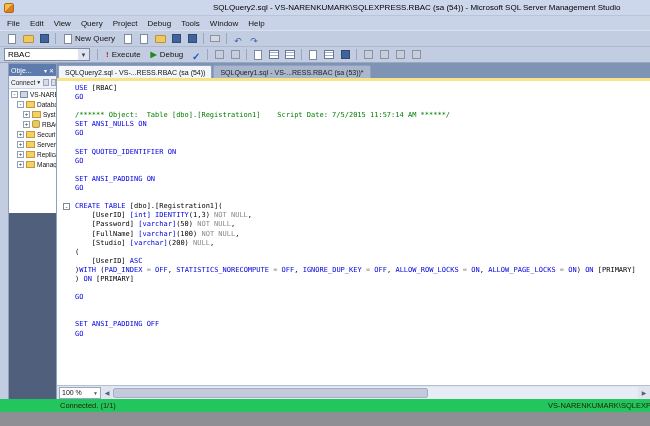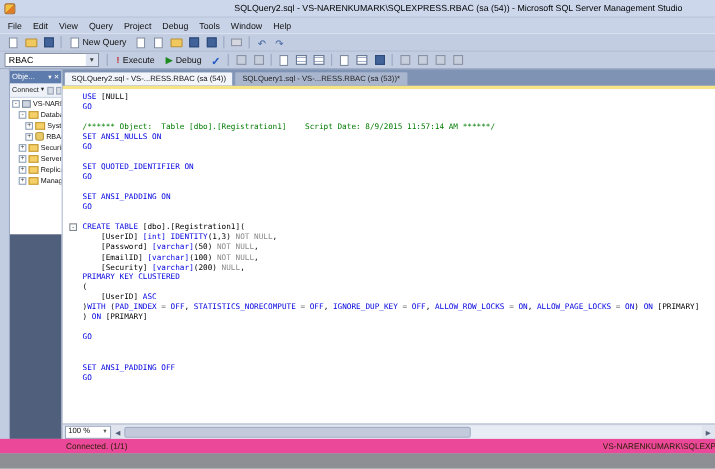--- a/index.html
+++ b/index.html
@@ -66,21 +66,21 @@
   .cl{white-space:pre;height:9.1px;position:relative}
   .c-k{color:#0000e0}.c-g{color:#007d00}.c-d{color:#000}.c-y{color:#8a8a8a}
   .fold{position:absolute;left:-12px;top:1px;width:7px;height:7px;border:1px solid #808890;background:#fff;font-size:6px;line-height:5px;text-align:center;color:#333}
   .editor-bottom{flex:0 0 14px;background:#dfe4ee;border-top:1px solid #b5bfd2;display:flex;align-items:center}
   .zoom{width:42px;height:12px;background:#fff;border:1px solid #9aa7c0;font-size:7px;display:flex;align-items:center;justify-content:space-between;padding:0 2px;margin-left:2px;color:#111}
   .zoom .za{font-size:5px;color:#555}
   .sb-arrow{width:12px;height:12px;display:flex;align-items:center;justify-content:center;font-size:6px;color:#55617a}
   .sb-track{flex:1;height:12px;background:#e8ecf4;position:relative}
   .sb-thumb{position:absolute;left:0;top:1px;height:10px;width:60%;background:#c2cadb;border:1px solid #a3aec6;border-radius:2px}
 
-  .statusbar{flex:0 0 13px;background:#ec4899;display:flex;align-items:center;font-size:7.5px;color:#241f00;position:relative;overflow:hidden}
+  .statusbar{flex:0 0 13px;background:#22c55e;display:flex;align-items:center;font-size:7.5px;color:#241f00;position:relative;overflow:hidden}
   .status-left{margin-left:60px;white-space:nowrap}
   .status-right{position:absolute;left:548px;right:0;overflow:hidden;white-space:nowrap}
   .bottomgray{flex:0 0 14px;background:#8d8f94}
 </style>
 </head>
 <body>
 
 <div class="window">
 
   <div class="titlebar">
@@ -275,39 +275,38 @@
       <div class="tabbar">
         <div class="tab active">
           <span>SQLQuery2.sql - VS-...RESS.RBAC (sa (54))</span>
         </div>
         <div class="tab inactive">
           <span>SQLQuery1.sql - VS-...RESS.RBAC (sa (53))*</span>
         </div>
       </div>
       <div class="yellow"></div>
       <div class="editor">
-          <div class="cl"><span class="c-k">USE </span><span class="c-d">[NULL]</span></div>
-          <div class="cl"><span class="c-k">GO</span></div>
-          <div class="cl"></div>
-          <div class="cl"><span class="c-g">/****** Object:  Table [dbo].[Registration1]    Script Date: 8/9/2015 11:57:14 AM ******/</span></div>
+          <div class="cl"><span class="c-k">USE </span><span class="c-d">[RBAC]</span></div>
+          <div class="cl"><span class="c-k">GO</span></div>
+          <div class="cl"></div>
+          <div class="cl"><span class="c-g">/****** Object:  Table [dbo].[Registration1]    Script Date: 7/5/2015 11:57:14 AM ******/</span></div>
           <div class="cl"><span class="c-k">SET ANSI_NULLS ON</span></div>
           <div class="cl"><span class="c-k">GO</span></div>
           <div class="cl"></div>
           <div class="cl"><span class="c-k">SET QUOTED_IDENTIFIER ON</span></div>
           <div class="cl"><span class="c-k">GO</span></div>
           <div class="cl"></div>
           <div class="cl"><span class="c-k">SET ANSI_PADDING ON</span></div>
           <div class="cl"><span class="c-k">GO</span></div>
           <div class="cl"></div>
           <div class="cl"><span class="fold">-</span><span class="c-k">CREATE TABLE </span><span class="c-d">[dbo].[Registration1](</span></div>
           <div class="cl"><span class="c-d">    [UserID] </span><span class="c-k">[int] </span><span class="c-k">IDENTITY</span><span class="c-d">(1,3) </span><span class="c-y">NOT NULL</span><span class="c-d">,</span></div>
           <div class="cl"><span class="c-d">    [Password] </span><span class="c-k">[varchar]</span><span class="c-d">(50) </span><span class="c-y">NOT NULL</span><span class="c-d">,</span></div>
-          <div class="cl"><span class="c-d">    [EmailID] </span><span class="c-k">[varchar]</span><span class="c-d">(100) </span><span class="c-y">NOT NULL</span><span class="c-d">,</span></div>
-          <div class="cl"><span class="c-d">    [Security] </span><span class="c-k">[varchar]</span><span class="c-d">(200) </span><span class="c-y">NULL</span><span class="c-d">,</span></div>
-          <div class="cl"><span class="c-k">PRIMARY KEY CLUSTERED </span></div>
+          <div class="cl"><span class="c-d">    [FullName] </span><span class="c-k">[varchar]</span><span class="c-d">(100) </span><span class="c-y">NOT NULL</span><span class="c-d">,</span></div>
+          <div class="cl"><span class="c-d">    [Studio] </span><span class="c-k">[varchar]</span><span class="c-d">(200) </span><span class="c-y">NULL</span><span class="c-d">,</span></div>
           <div class="cl"><span class="c-d">(</span></div>
           <div class="cl"><span class="c-d">    [UserID] </span><span class="c-k">ASC</span></div>
           <div class="cl"><span class="c-d">)</span><span class="c-k">WITH </span><span class="c-d">(</span><span class="c-k">PAD_INDEX </span><span class="c-y">= </span><span class="c-k">OFF</span><span class="c-d">, </span><span class="c-k">STATISTICS_NORECOMPUTE </span><span class="c-y">= </span><span class="c-k">OFF</span><span class="c-d">, </span><span class="c-k">IGNORE_DUP_KEY </span><span class="c-y">= </span><span class="c-k">OFF</span><span class="c-d">, </span><span class="c-k">ALLOW_ROW_LOCKS </span><span class="c-y">= </span><span class="c-k">ON</span><span class="c-d">, </span><span class="c-k">ALLOW_PAGE_LOCKS </span><span class="c-y">= </span><span class="c-k">ON</span><span class="c-d">) </span><span class="c-k">ON </span><span class="c-d">[PRIMARY]</span></div>
           <div class="cl"><span class="c-d">) </span><span class="c-k">ON </span><span class="c-d">[PRIMARY]</span></div>
           <div class="cl"></div>
           <div class="cl"><span class="c-k">GO</span></div>
           <div class="cl"></div>
           <div class="cl"></div>
           <div class="cl"><span class="c-k">SET ANSI_PADDING OFF</span></div>
           <div class="cl"><span class="c-k">GO</span></div>

